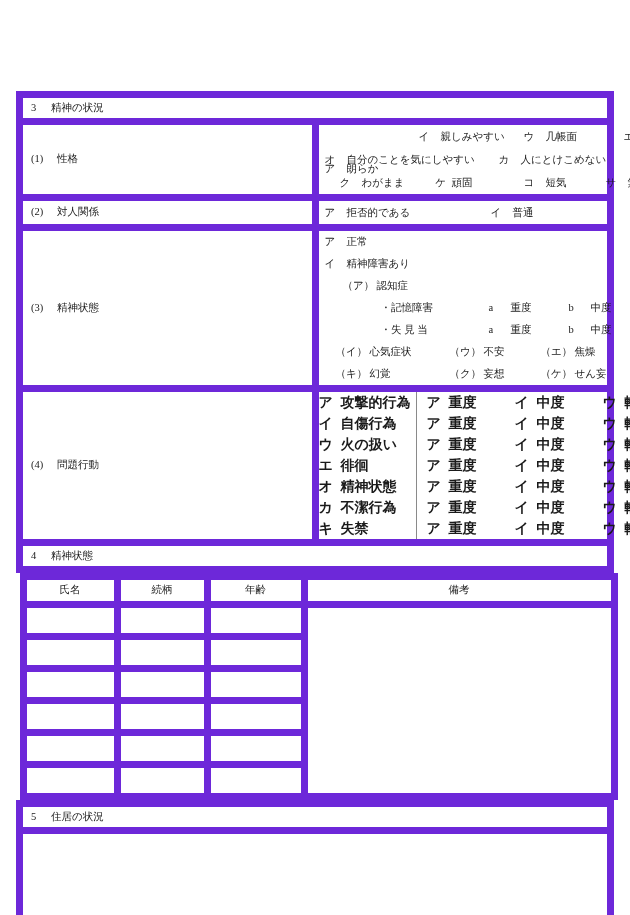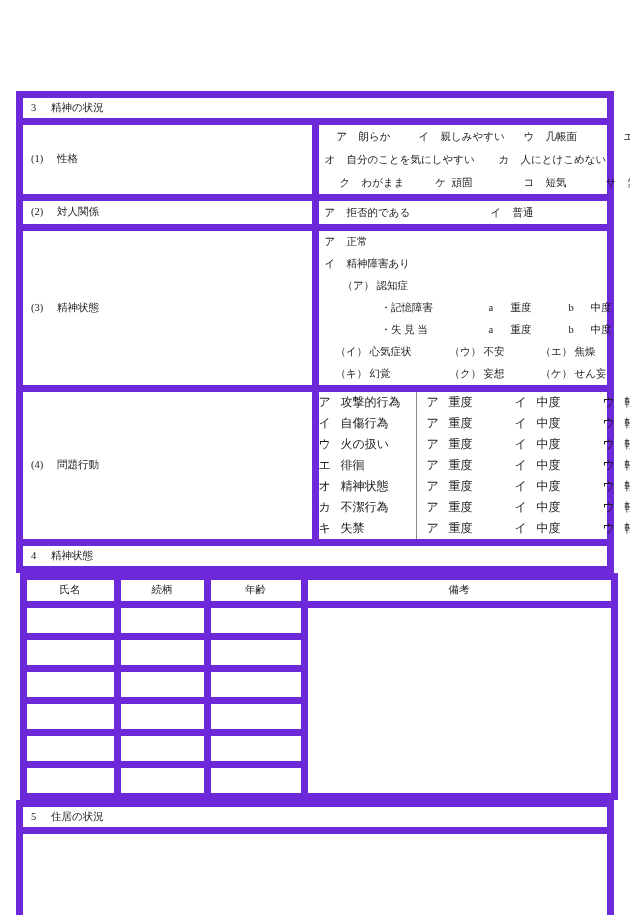--- a/index.html
+++ b/index.html
@@ -94,22 +94,23 @@
   table.pb {
     border-collapse: collapse;
     width: 100%;
     table-layout: fixed;
   }
   table.pb td {
     border: none;
     height: 21px;
     line-height: 21px;
     white-space: nowrap;
-    font-size: 12px;
+    font-size: 14px;
     vertical-align: middle;
+    font-weight: bold;
   }
   td.pb-name {
     width: 97px;
     border-right: 1px solid #8a8a8a !important;
     padding-left: 6px;
   }
   td.pb-sev { padding-left: 0; }
   .sev {
     position: absolute;
     top: 0;
@@ -134,21 +135,21 @@
     <tbody>
         <tr>
       <td class="section-head" colspan="2"><span class="num">3</span><span>精神の状況</span></td>
     </tr>
 
     <tr>
       <td class="lbl"><span class="pn">(1)</span><span>性格</span></td>
       <td class="optcell">
 
         <div class="oline">
-          <span class="opt" style="left:18px;"><span class="mk">ア</span><span>朗らか</span></span>
+          <span class="opt" style="left:6px;margin-top:32px;"><span class="mk">ア</span><span>朗らか</span></span>
           <span class="opt" style="left:100px;"><span class="mk">イ</span><span>親しみやすい</span></span>
           <span class="opt" style="left:205px;"><span class="mk">ウ</span><span>几帳面</span></span>
           <span class="opt" style="left:305px;"><span class="mk">エ</span></span>
         </div>
 
         <div class="oline">
           <span class="opt" style="left:6px;"><span class="mk">オ</span><span>自分のことを気にしやすい</span></span>
           <span class="opt" style="left:180px;"><span class="mk">カ</span><span>人にとけこめない</span></span>
 
         </div>

